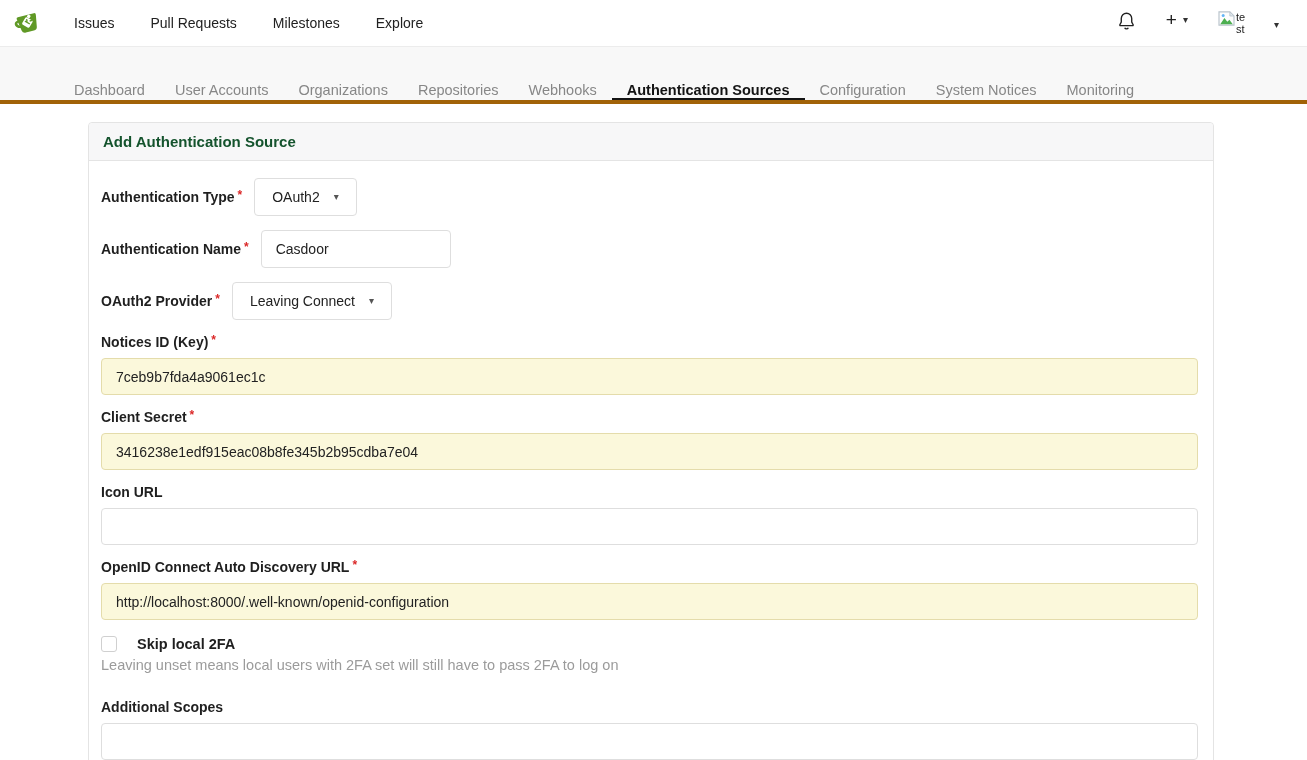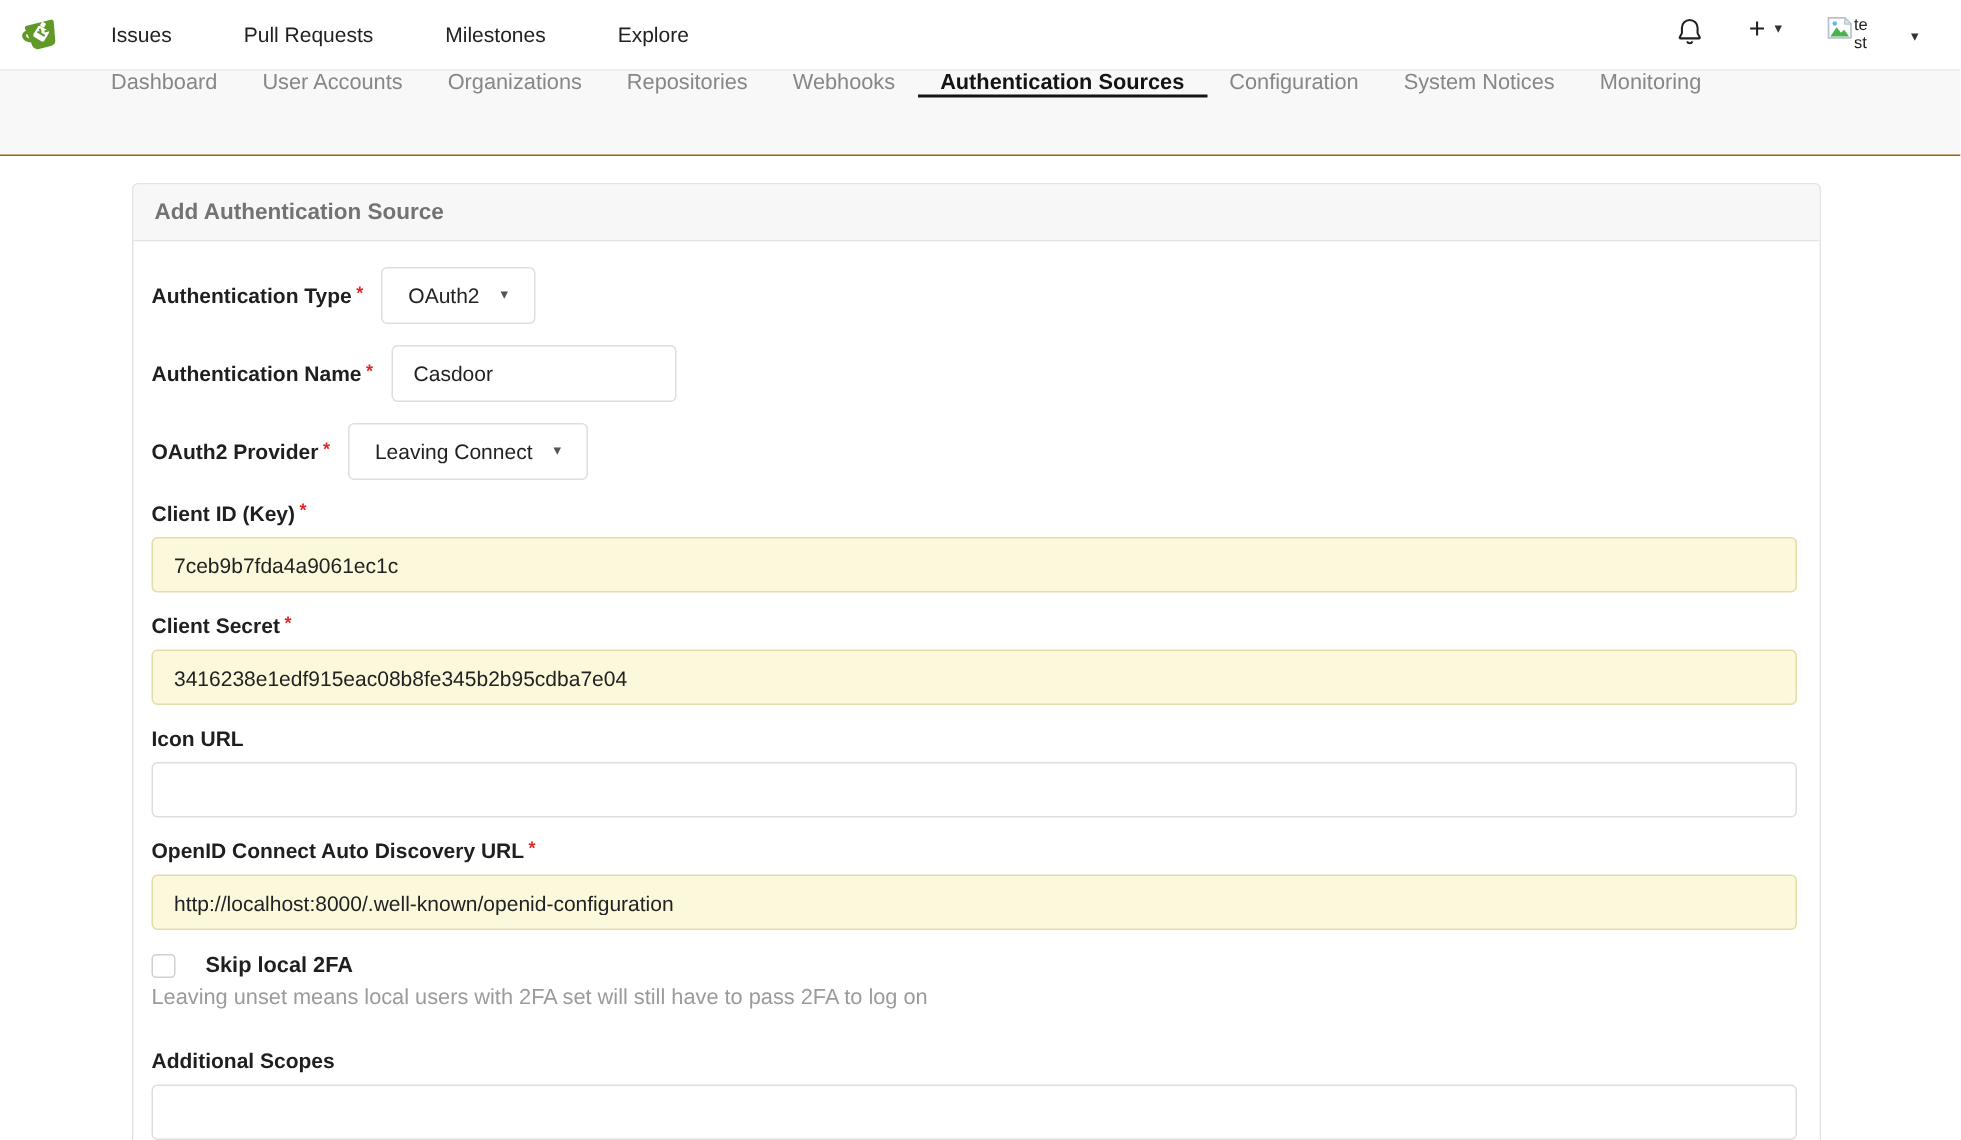--- a/index.html
+++ b/index.html
@@ -11,59 +11,59 @@
     font-size:14px;
   }
 
   
   .navbar {
     height:46px; background:#fff;
     display:flex; align-items:center;
     padding:0 28px 0 10px;
   }
   .logo { width:34px; height:34px; display:flex; align-items:center; cursor:pointer; }
-  .nav-links { display:flex; gap:48px; margin-left:30px; }
+  .nav-links { display:flex; gap:36px; margin-left:30px; }
   .nav-link { color:#212121; cursor:pointer; white-space:nowrap; }
   .nav-right { margin-left:auto; display:flex; align-items:flex-start; gap:30px; }
   .icon-btn { display:flex; align-items:center; gap:6px; cursor:pointer; color:#212121; }
   .plus-glyph { font-size:19px; line-height:18px; font-weight:400; }
   .caret { font-size:10px; color:#333; line-height:1; }
   .avatar-btn { display:flex; align-items:flex-start; gap:24px; cursor:pointer; }
   .avatar-broken {
     width:32px; font-size:11px; line-height:12px; color:#222;
     word-break:break-all; overflow:hidden;
   }
   .avatar-broken svg { float:left; margin-right:1px; }
 
   
   .tabbar {
     height:58px; background:#f8f8f8;
     border-top:1px solid #ececec;
-    border-bottom:1px solid #a16207;
-    display:flex; align-items:flex-start;
+    border-bottom:4px solid #a16207;
+    display:flex; align-items:flex-end;
     padding-left:59px;
   }
   .tab {
     display:flex; align-items:center;
     padding:0 15px; color:#878787; font-size:14.5px;
     cursor:pointer; white-space:nowrap;
     border-bottom:2px solid transparent;
   }
   .tab.active { color:#141414; font-weight:700; border-bottom-color:#141414; }
 
   
   .card {
     width:1126px; margin:18px 0 0 88px;
     border:1px solid #e4e4e4; border-radius:4px;
     background:#fff;
   }
   .card-header {
     background:#f7f7f8; border-bottom:1px solid #e4e4e4;
     border-radius:4px 4px 0 0;
-    padding:10px 14px; font-size:15px; font-weight:700; color:#737373;
+    padding:10px 14px; font-size:15px; font-weight:700; color:#14532d;
   }
   .card-body { padding:17px 15px 0 12px; }
 
   label.fld { font-weight:700; font-size:14px; color:#1f1f1f; }
   .req { color:#db2828; margin-left:3px; font-size:12px; vertical-align:top; position:relative; top:-1px; }
 
   .row-inline { display:flex; align-items:center; margin-bottom:14px; }
   .dropdown {
     display:inline-flex; align-items:center; gap:14px;
     background:#fff; border:1px solid #dedede; border-radius:4px;
@@ -184,21 +184,21 @@
 
     <div class="row-inline">
       <label class="fld"><span>OAuth2 Provider</span><span class="req">*</span></label>
       <span class="dropdown">
         <span>Leaving Connect</span>
         <span class="caret">▾</span>
       </span>
     </div>
 
     <div class="field">
-      <label class="fld"><span>Client ID (Key)</span><span class="req">*</span></label>
+      <label class="fld"><span>Notices ID (Key)</span><span class="req">*</span></label>
       <input class="full autofill" type="text" value="7ceb9b7fda4a9061ec1c" style="">
     </div>
 
     <div class="field">
       <label class="fld"><span>Client Secret</span><span class="req">*</span></label>
       <input class="full autofill" type="text" value="3416238e1edf915eac08b8fe345b2b95cdba7e04" style="">
     </div>
 
     <div class="field">
       <label class="fld"><span>Icon URL</span></label>

